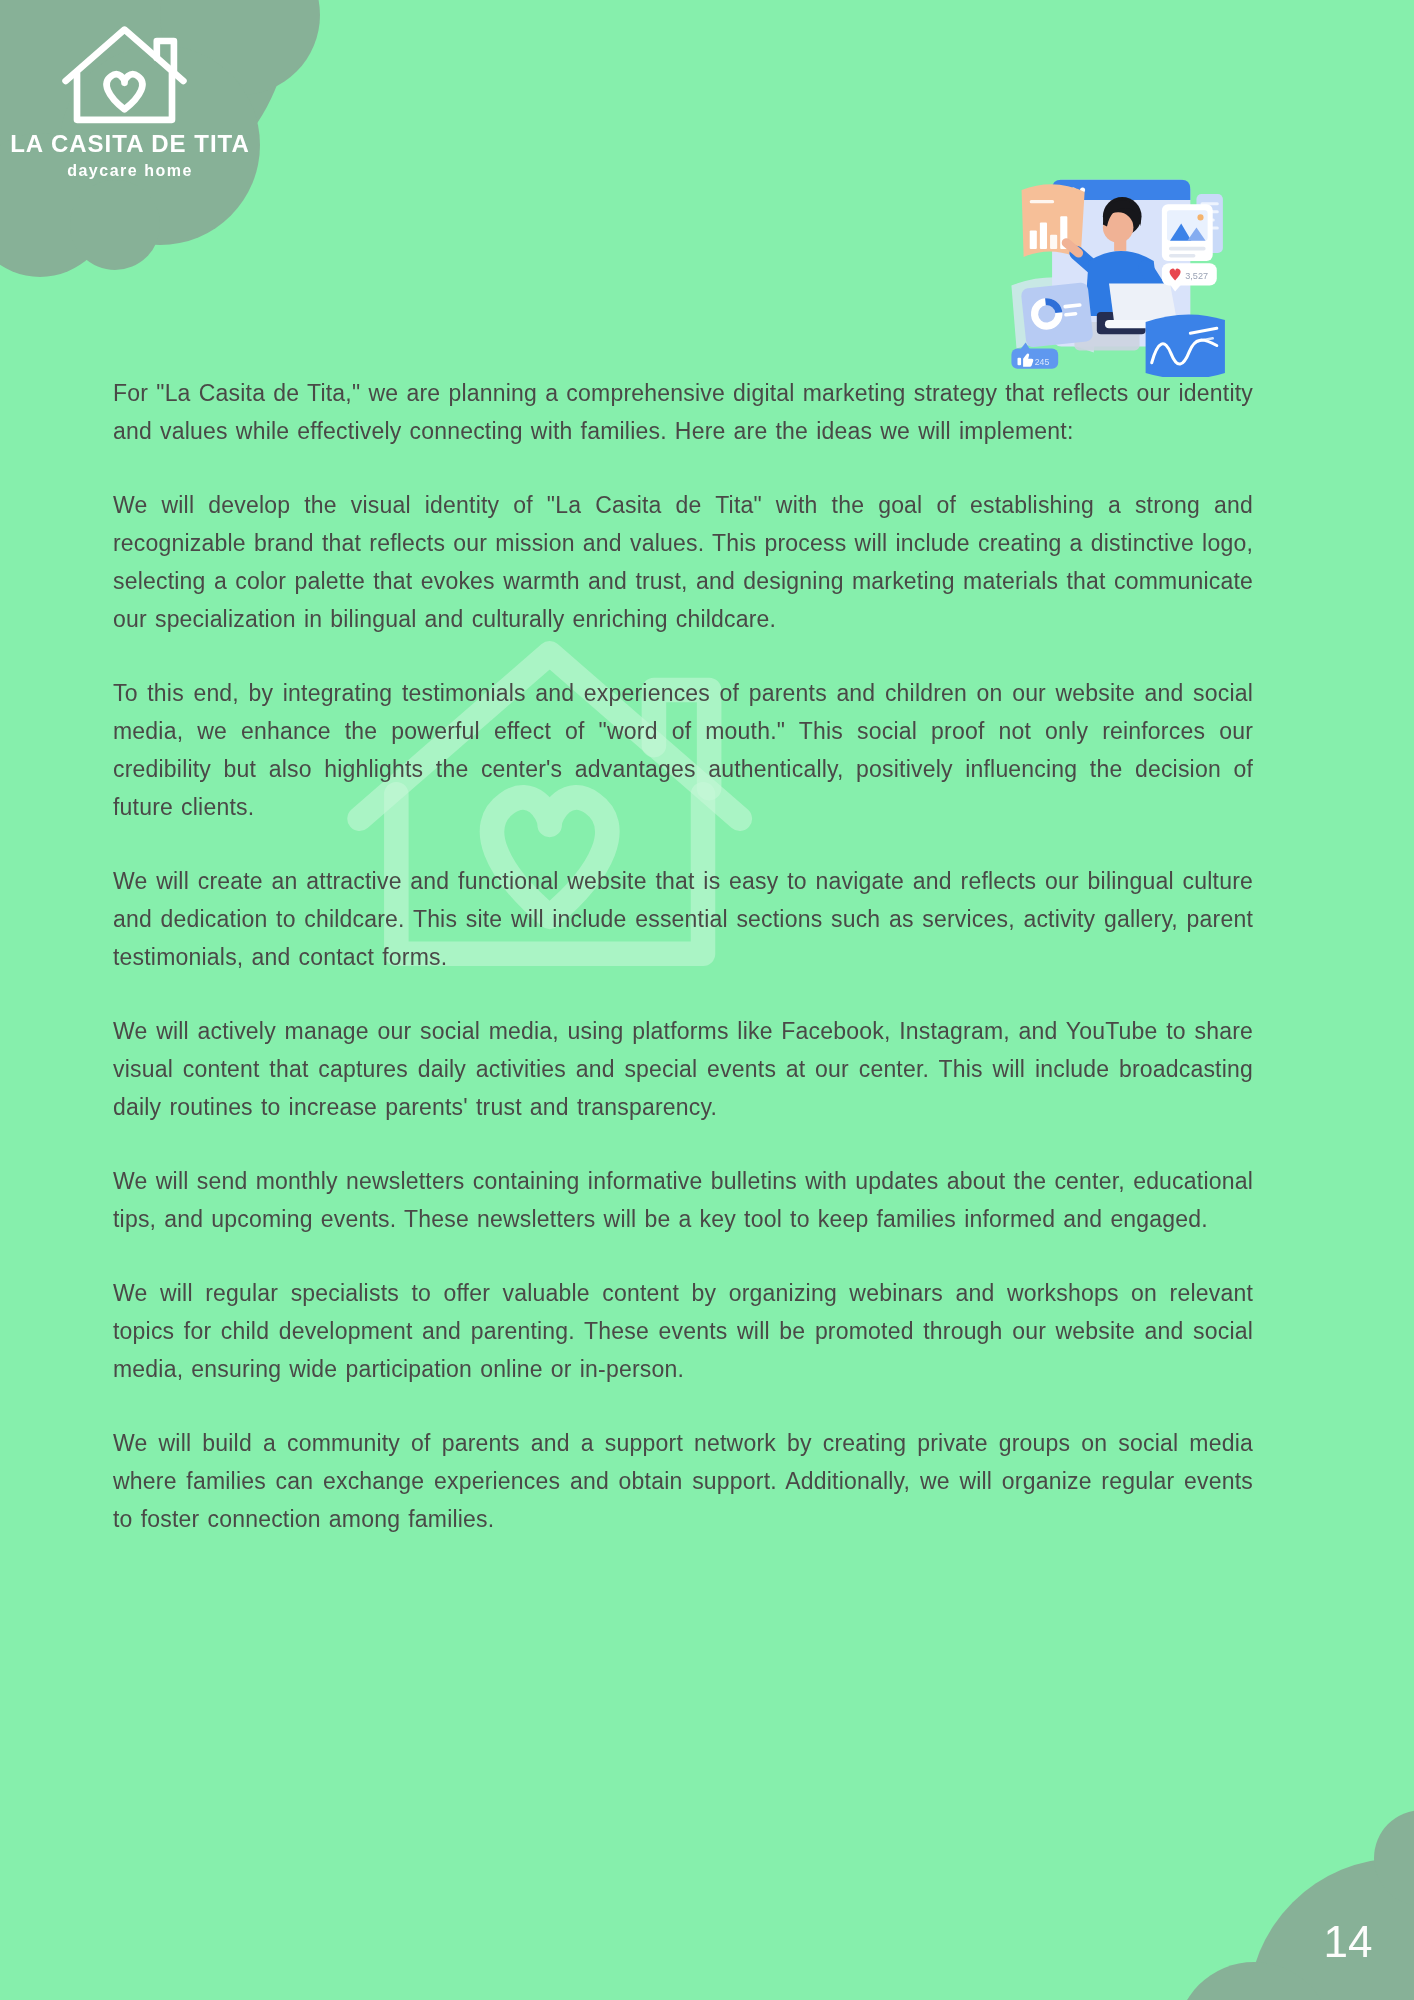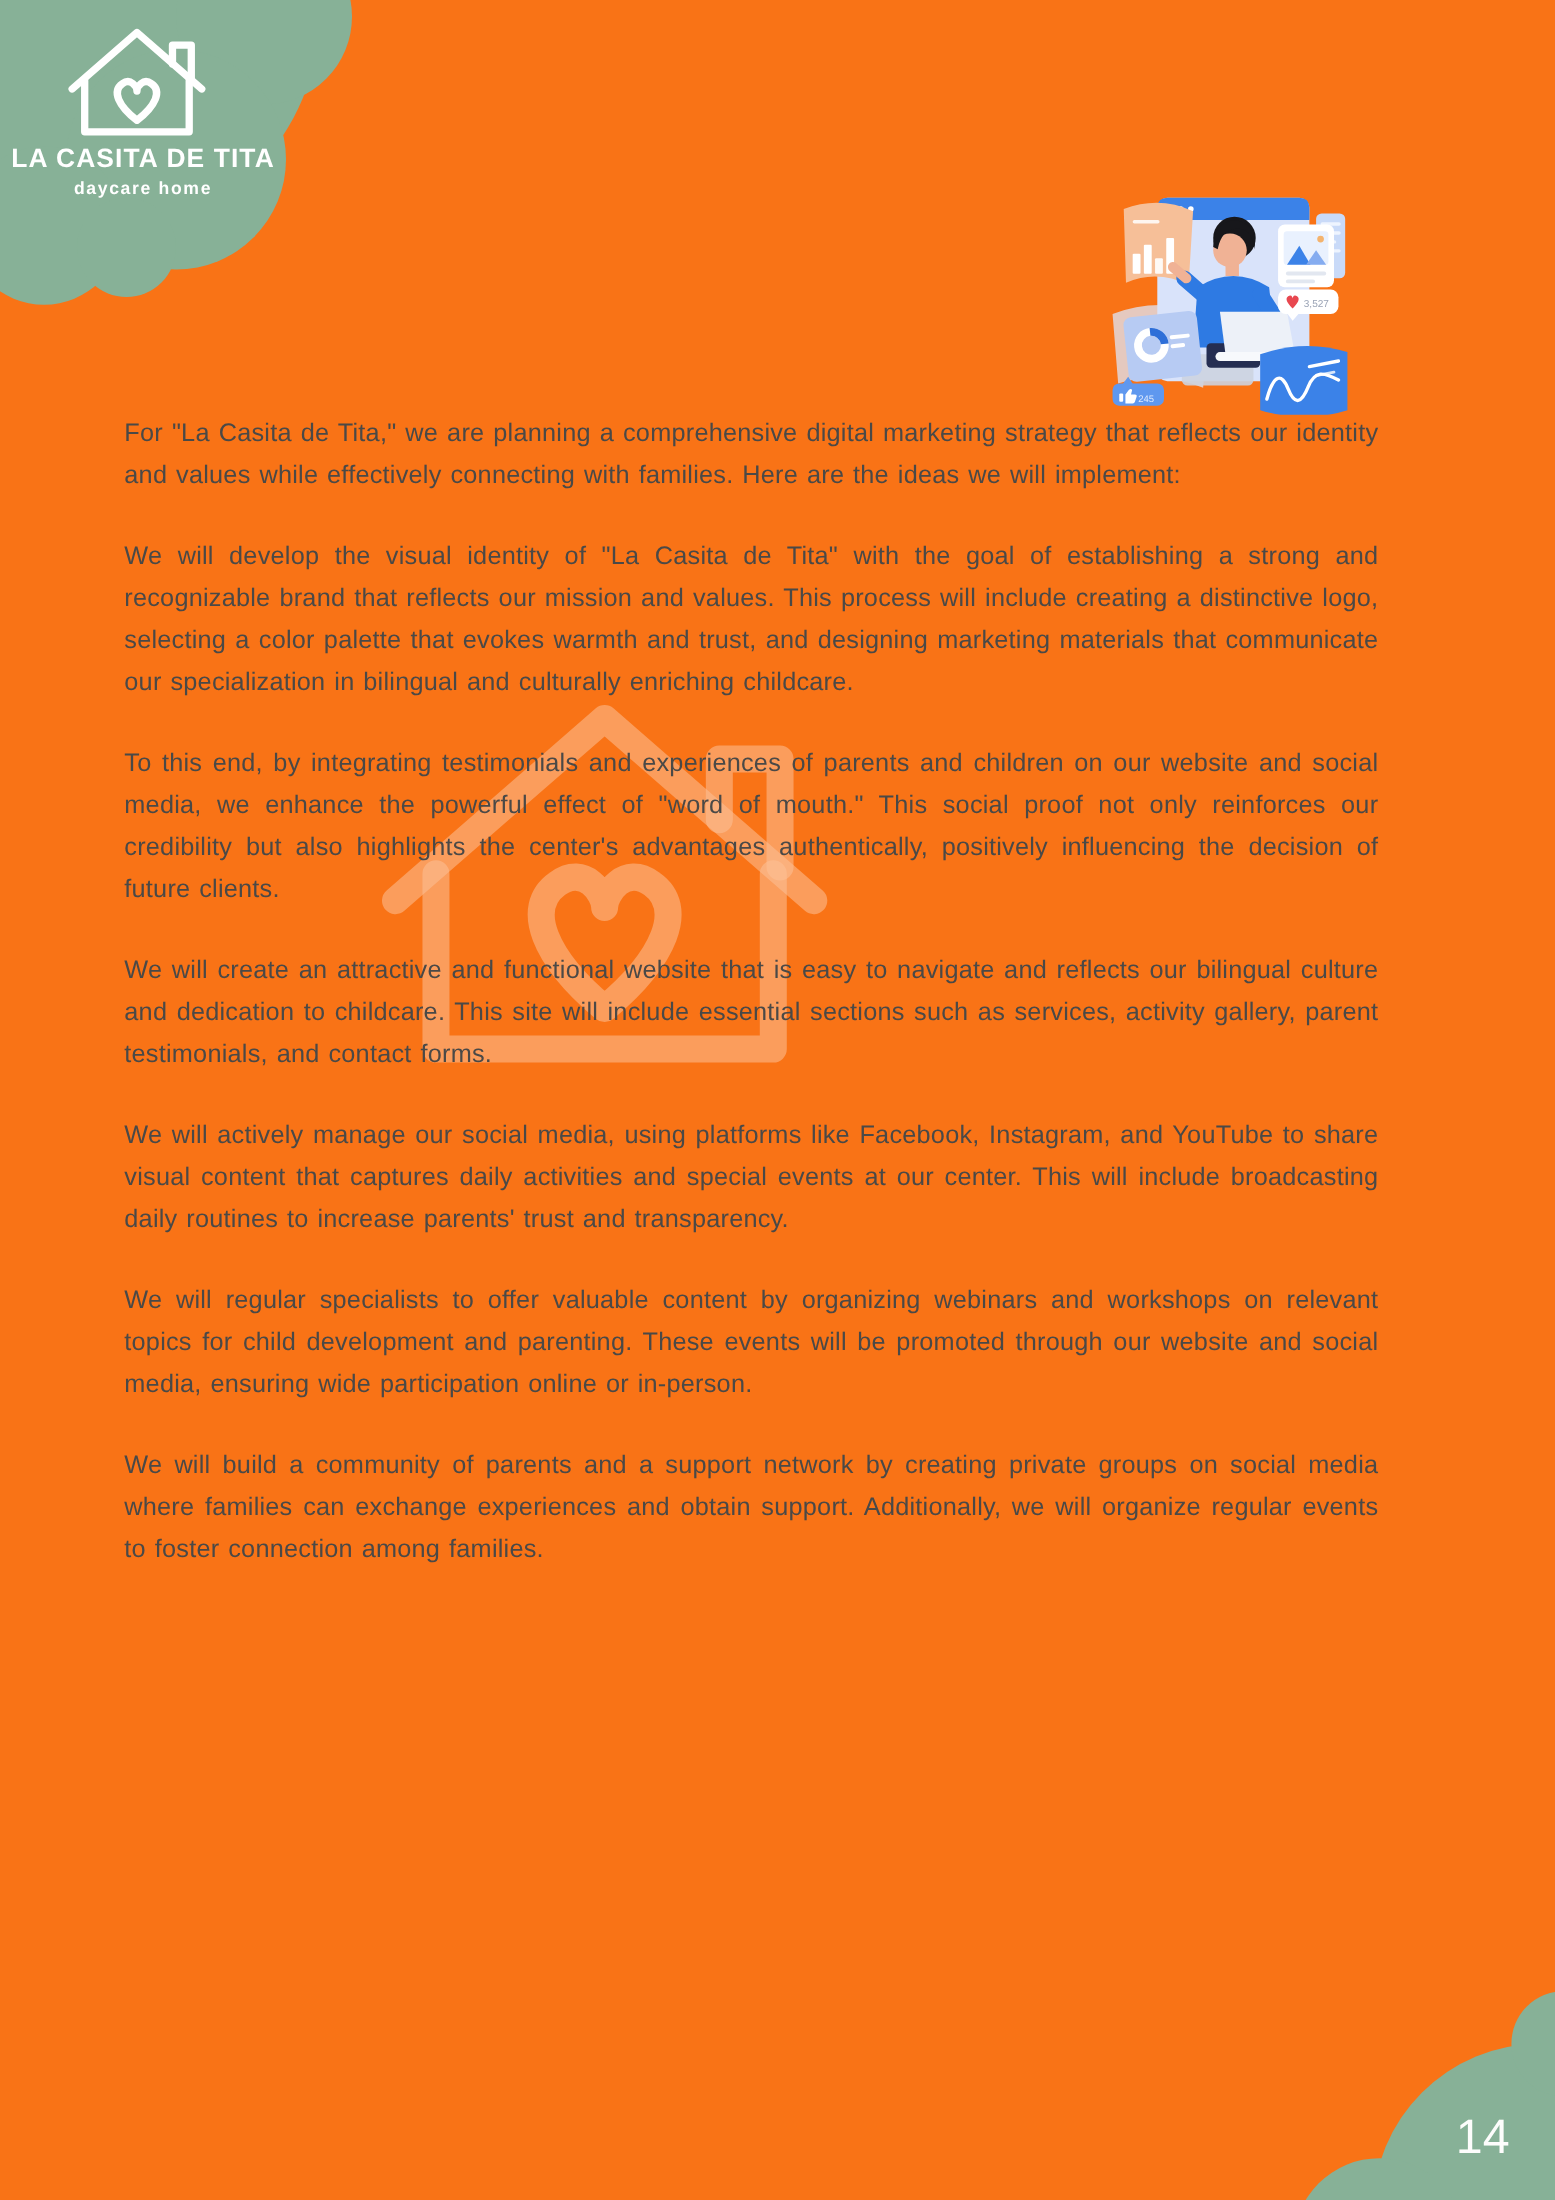--- a/index.html
+++ b/index.html
@@ -1,20 +1,20 @@
 <!DOCTYPE html>
 <html><head>
 <meta charset="utf-8">
 <style>
   html,body{margin:0;padding:0;background:#e3e3e1;}
   .page{
     position:relative;
     width:1414px;height:2000px;
     margin:0 auto;
-    background:#f97316;
+    background:#86efac;
     overflow:hidden;
     font-family:"Liberation Sans",sans-serif;
   }
   
   .cloud-tl{position:absolute;left:0;top:0;width:320px;height:300px;}
   .cloud-br{position:absolute;left:1154px;top:1750px;width:260px;height:250px;}
   
   .watermark{position:absolute;left:335px;top:555px;width:460px;height:500px;opacity:.55;z-index:0;}
   
   .title{
@@ -160,20 +160,21 @@
       <text class="illo-badge-text" x="43" y="228.5" font-size="8.5" fill="#dce8fd">245</text>
     </g>
   </svg>
 
   <div class="bodycol">
     <p>For "La Casita de Tita," we are planning a comprehensive digital marketing strategy that reflects our identity and values while effectively connecting with families. Here are the ideas we will implement:</p>
     <p>We will develop the visual identity of "La Casita de Tita" with the goal of establishing a strong and recognizable brand that reflects our mission and values. This process will include creating a distinctive logo, selecting a color palette that evokes warmth and trust, and designing marketing materials that communicate our specialization in bilingual and culturally enriching childcare.</p>
     <p>To this end, by integrating testimonials and experiences of parents and children on our website and social media, we enhance the powerful effect of "word of mouth." This social proof not only reinforces our credibility but also highlights the center's advantages authentically, positively influencing the decision of future clients.</p>
     <p>We will create an attractive and functional website that is easy to navigate and reflects our bilingual culture and dedication to childcare. This site will include essential sections such as services, activity gallery, parent testimonials, and contact forms.</p>
     <p>We will actively manage our social media, using platforms like Facebook, Instagram, and YouTube to share visual content that captures daily activities and special events at our center. This will include broadcasting daily routines to increase parents' trust and transparency.</p>
+    <p>We will send monthly newsletters containing informative bulletins with updates about the center, educational tips, and upcoming events. These newsletters will be a key tool to keep families informed and engaged.</p>
     <p>We will regular specialists to offer valuable content by organizing webinars and workshops on relevant topics for child development and parenting. These events will be promoted through our website and social media, ensuring wide participation online or in-person.</p>
     <p>We will build a community of parents and a support network by creating private groups on social media where families can exchange experiences and obtain support. Additionally, we will organize regular events to foster connection among families.</p>
   </div>
 
   <svg class="cloud-br" viewBox="0 0 260 250" aria-hidden="true">
     <g fill="#87b197">
       <circle cx="246" cy="260" r="152"></circle>
       <circle cx="268" cy="108" r="48"></circle>
       <circle cx="100" cy="290" r="78"></circle>
     </g>

